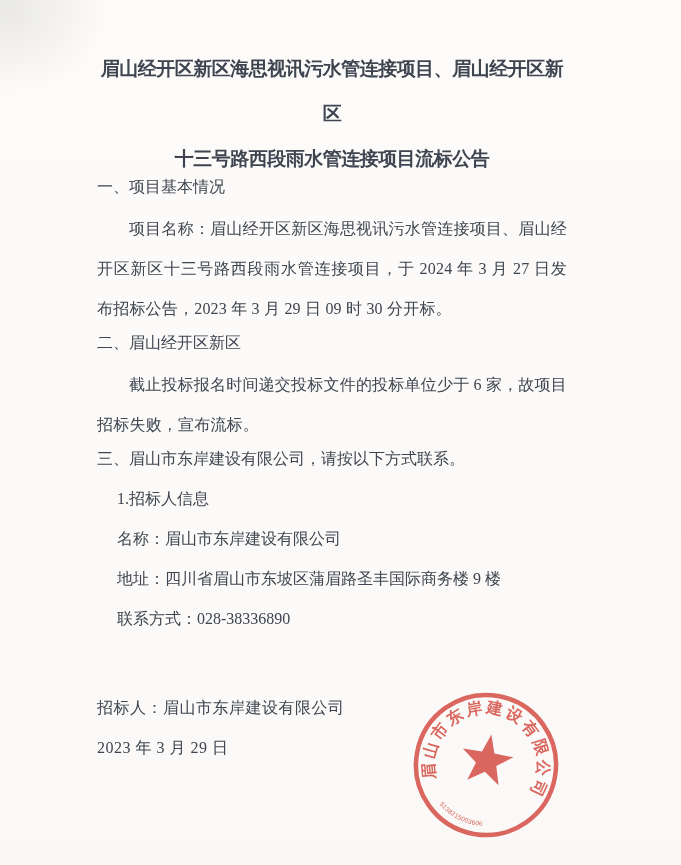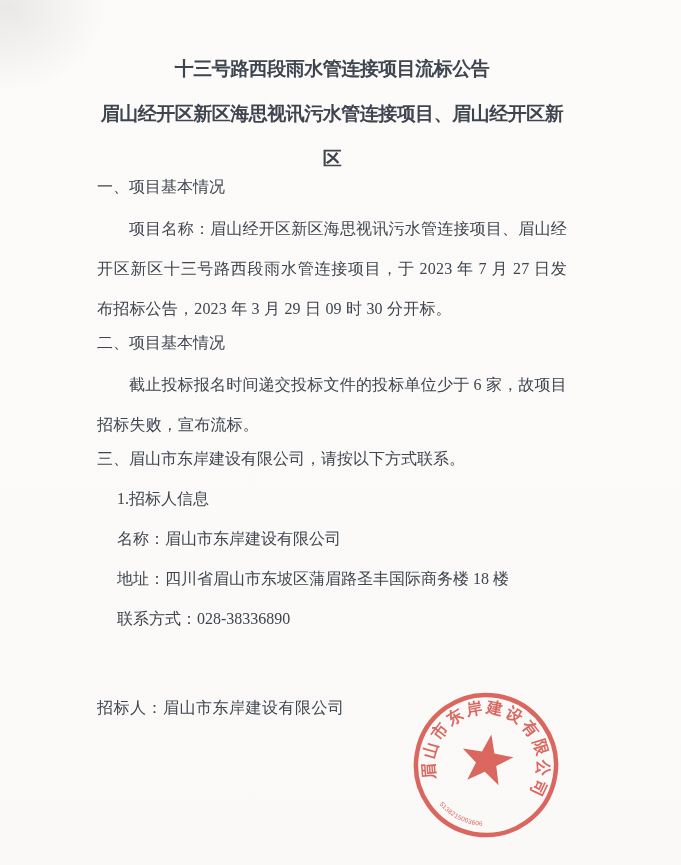--- a/index.html
+++ b/index.html
@@ -45,40 +45,41 @@
   }
   .seal-company-text { font-family: "Liberation Serif", "DejaVu Serif", serif; font-size: 16px; font-weight: bold; letter-spacing: 3px; }
   .seal-number-text { font-family: "Liberation Sans", "DejaVu Sans", sans-serif; font-size: 6.5px; letter-spacing: 0.2px; }
 </style>
 </head>
 <body>
 
 <div class="page">
 
   <h1 class="title">
+    <span class="title-line">眉山经开区新区海思视讯污水管连接项目、眉山经开区新区</span>
     <span class="title-line">十三号路西段雨水管连接项目流标公告</span>
-    <span class="title-line">眉山经开区新区海思视讯污水管连接项目、眉山经开区新区</span>
   </h1>
 
   <div class="body-text">
 
     <div class="line heading">一、项目基本情况</div>
-    <p class="line para">项目名称：眉山经开区新区海思视讯污水管连接项目、眉山经开区新区十三号路西段雨水管连接项目，于 2023 年 7 月 27 日发布招标公告，2023 年 3 月 29 日 09 时 30 分开标。</p>
+    <p class="line para">项目名称：眉山经开区新区海思视讯污水管连接项目、眉山经开区新区十三号路西段雨水管连接项目，于 2024 年 3 月 27 日发布招标公告，2023 年 3 月 29 日 09 时 30 分开标。</p>
 
-    <div class="line heading">二、项目基本情况</div>
+    <div class="line heading">二、眉山经开区新区</div>
     <p class="line para">截止投标报名时间递交投标文件的投标单位少于 6 家，故项目招标失败，宣布流标。</p>
 
     <div class="line heading">三、眉山市东岸建设有限公司，请按以下方式联系。</div>
     <div class="line sub">1.招标人信息</div>
     <div class="line sub">名称：眉山市东岸建设有限公司</div>
-    <div class="line sub">地址：四川省眉山市东坡区蒲眉路圣丰国际商务楼 18 楼</div>
+    <div class="line sub">地址：四川省眉山市东坡区蒲眉路圣丰国际商务楼 9 楼</div>
     <div class="line sub">联系方式：028-38336890</div>
 
     <div class="signoff">
       <div class="line">招标人：眉山市东岸建设有限公司</div>
+      <div class="line">2023 年 3 月 29 日</div>
     </div>
 
   </div>
 
   <svg class="seal" viewBox="0 0 156 156" aria-hidden="true">
     <defs>
       <path id="seal-arc-top" d="M 30.9,100 A 52,52 0 1 1 125.1,100" fill="none"></path>
       <path id="seal-arc-bottom" d="M 38.8,124.7 A 61,61 0 0 0 117.2,124.7" fill="none"></path>
     </defs>
     <circle cx="78" cy="78" r="70" fill="none" stroke="#d8483f" stroke-width="4.5"></circle>

